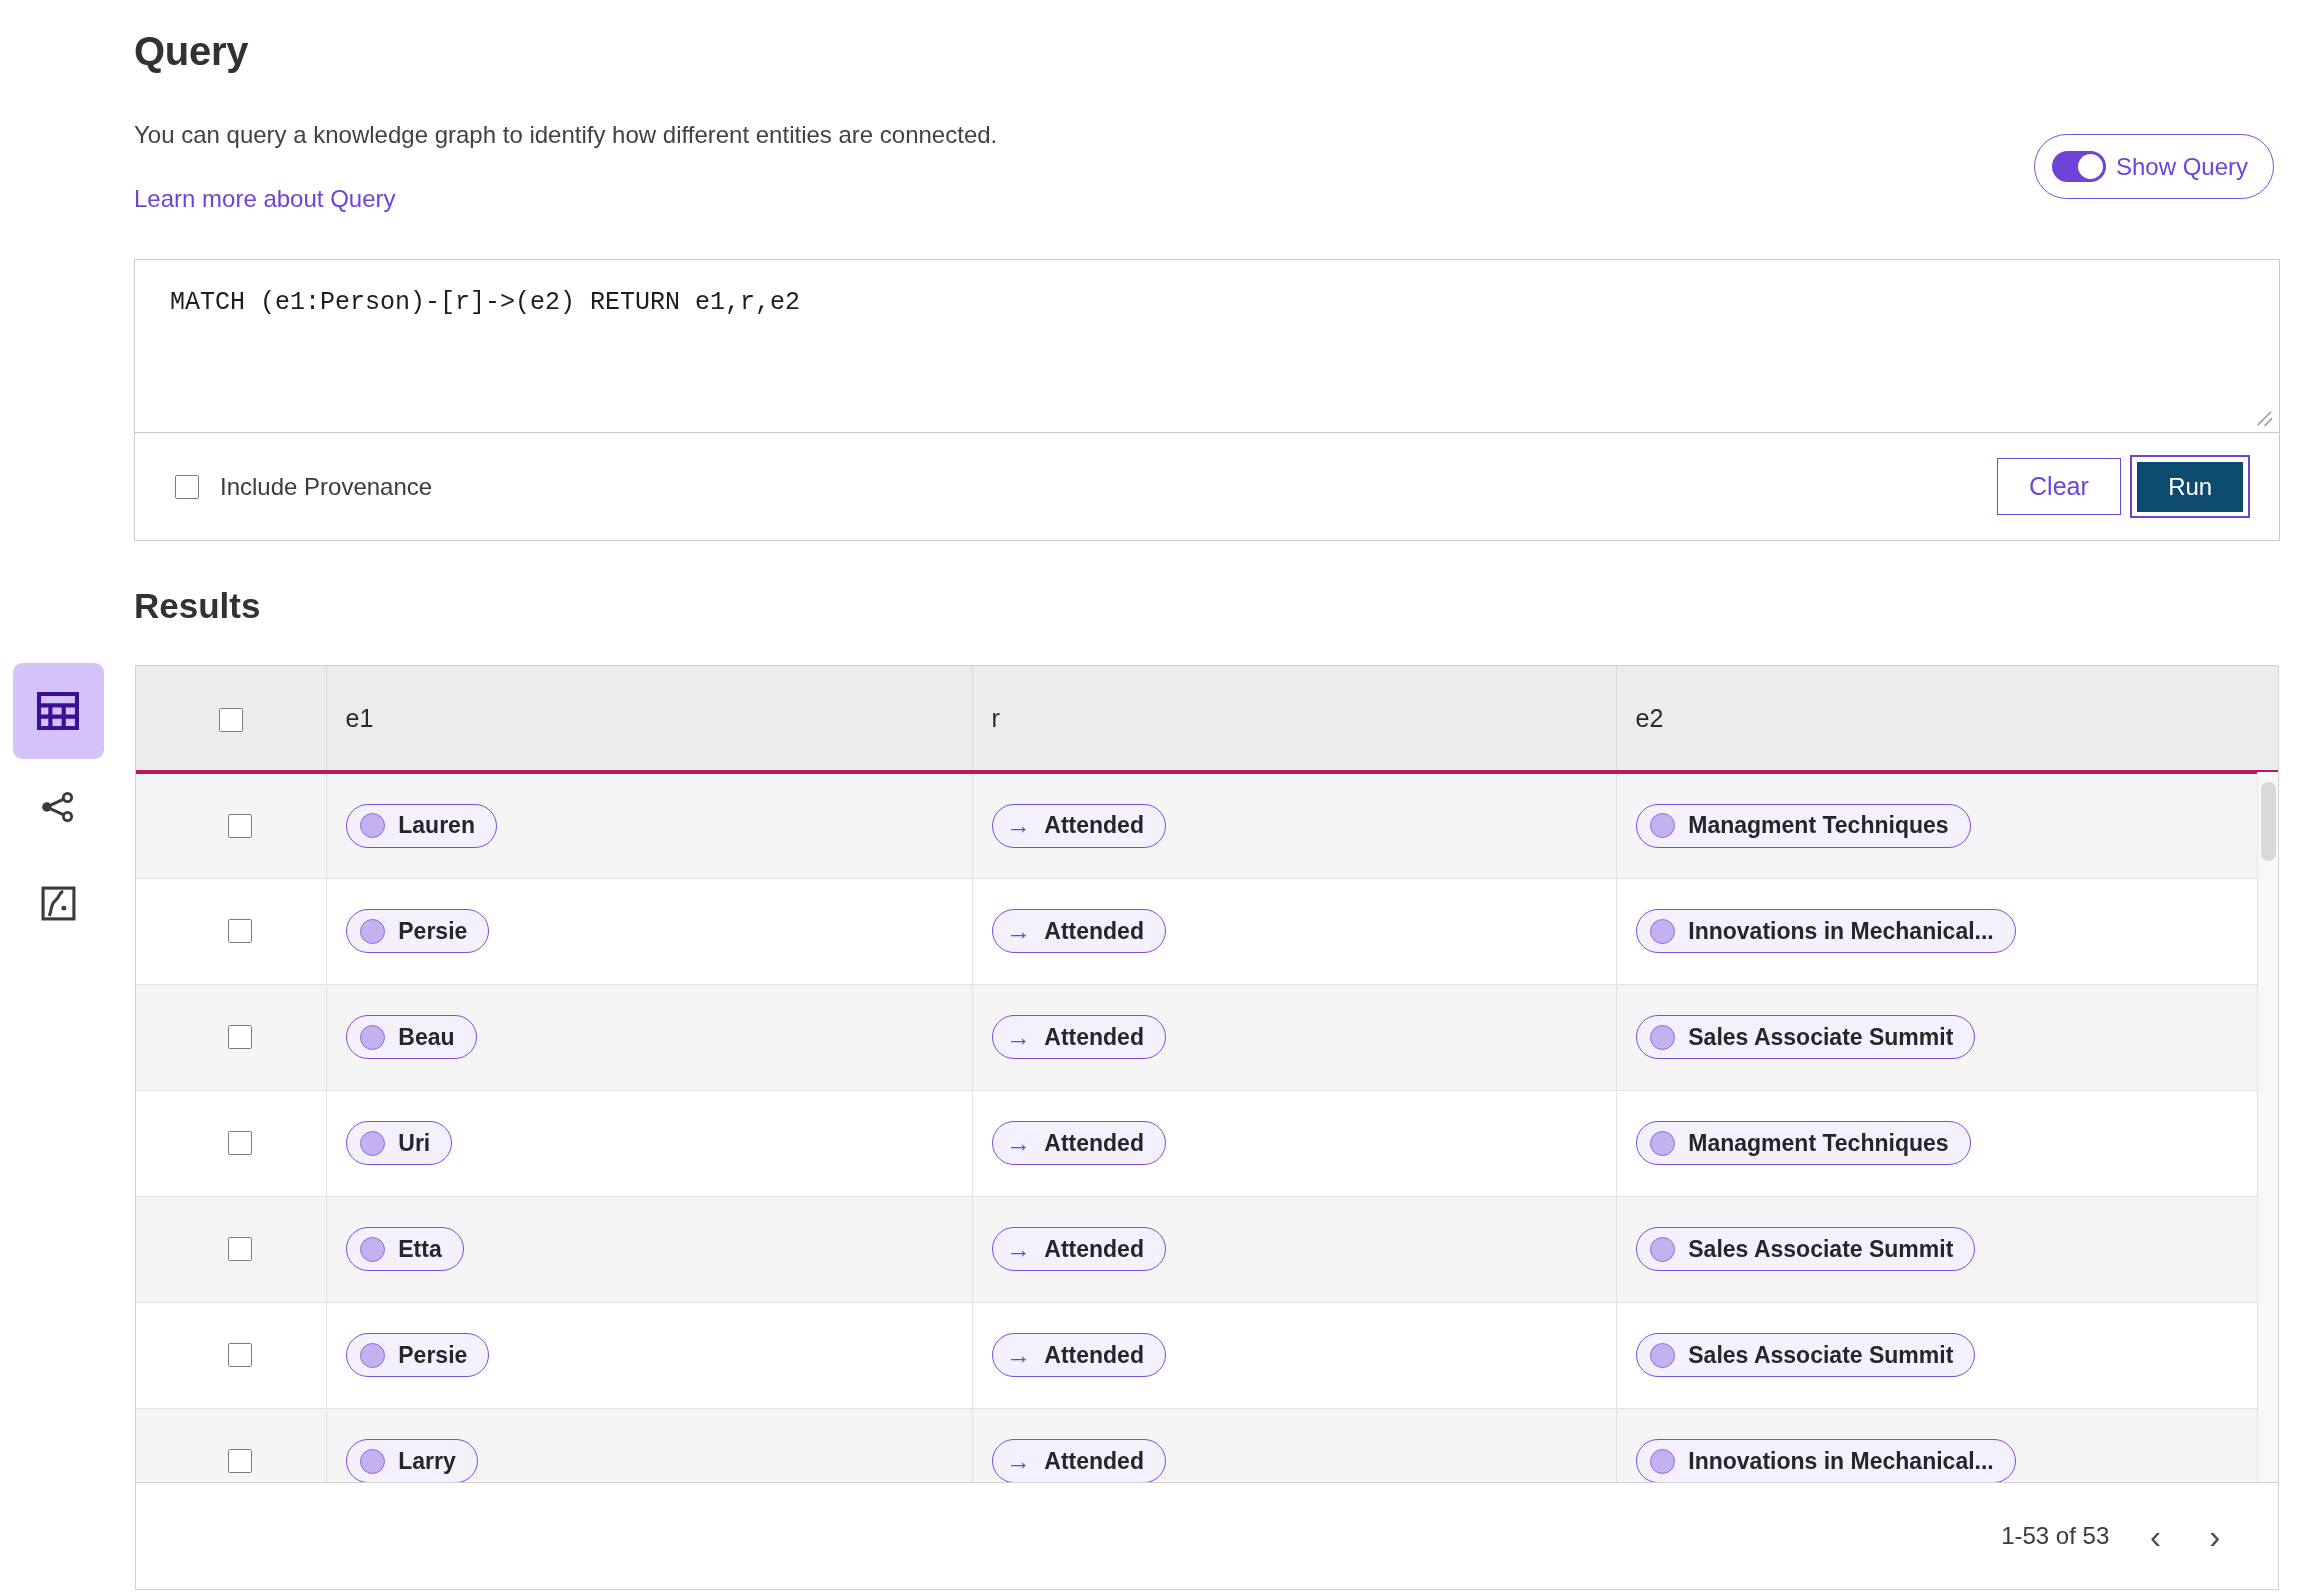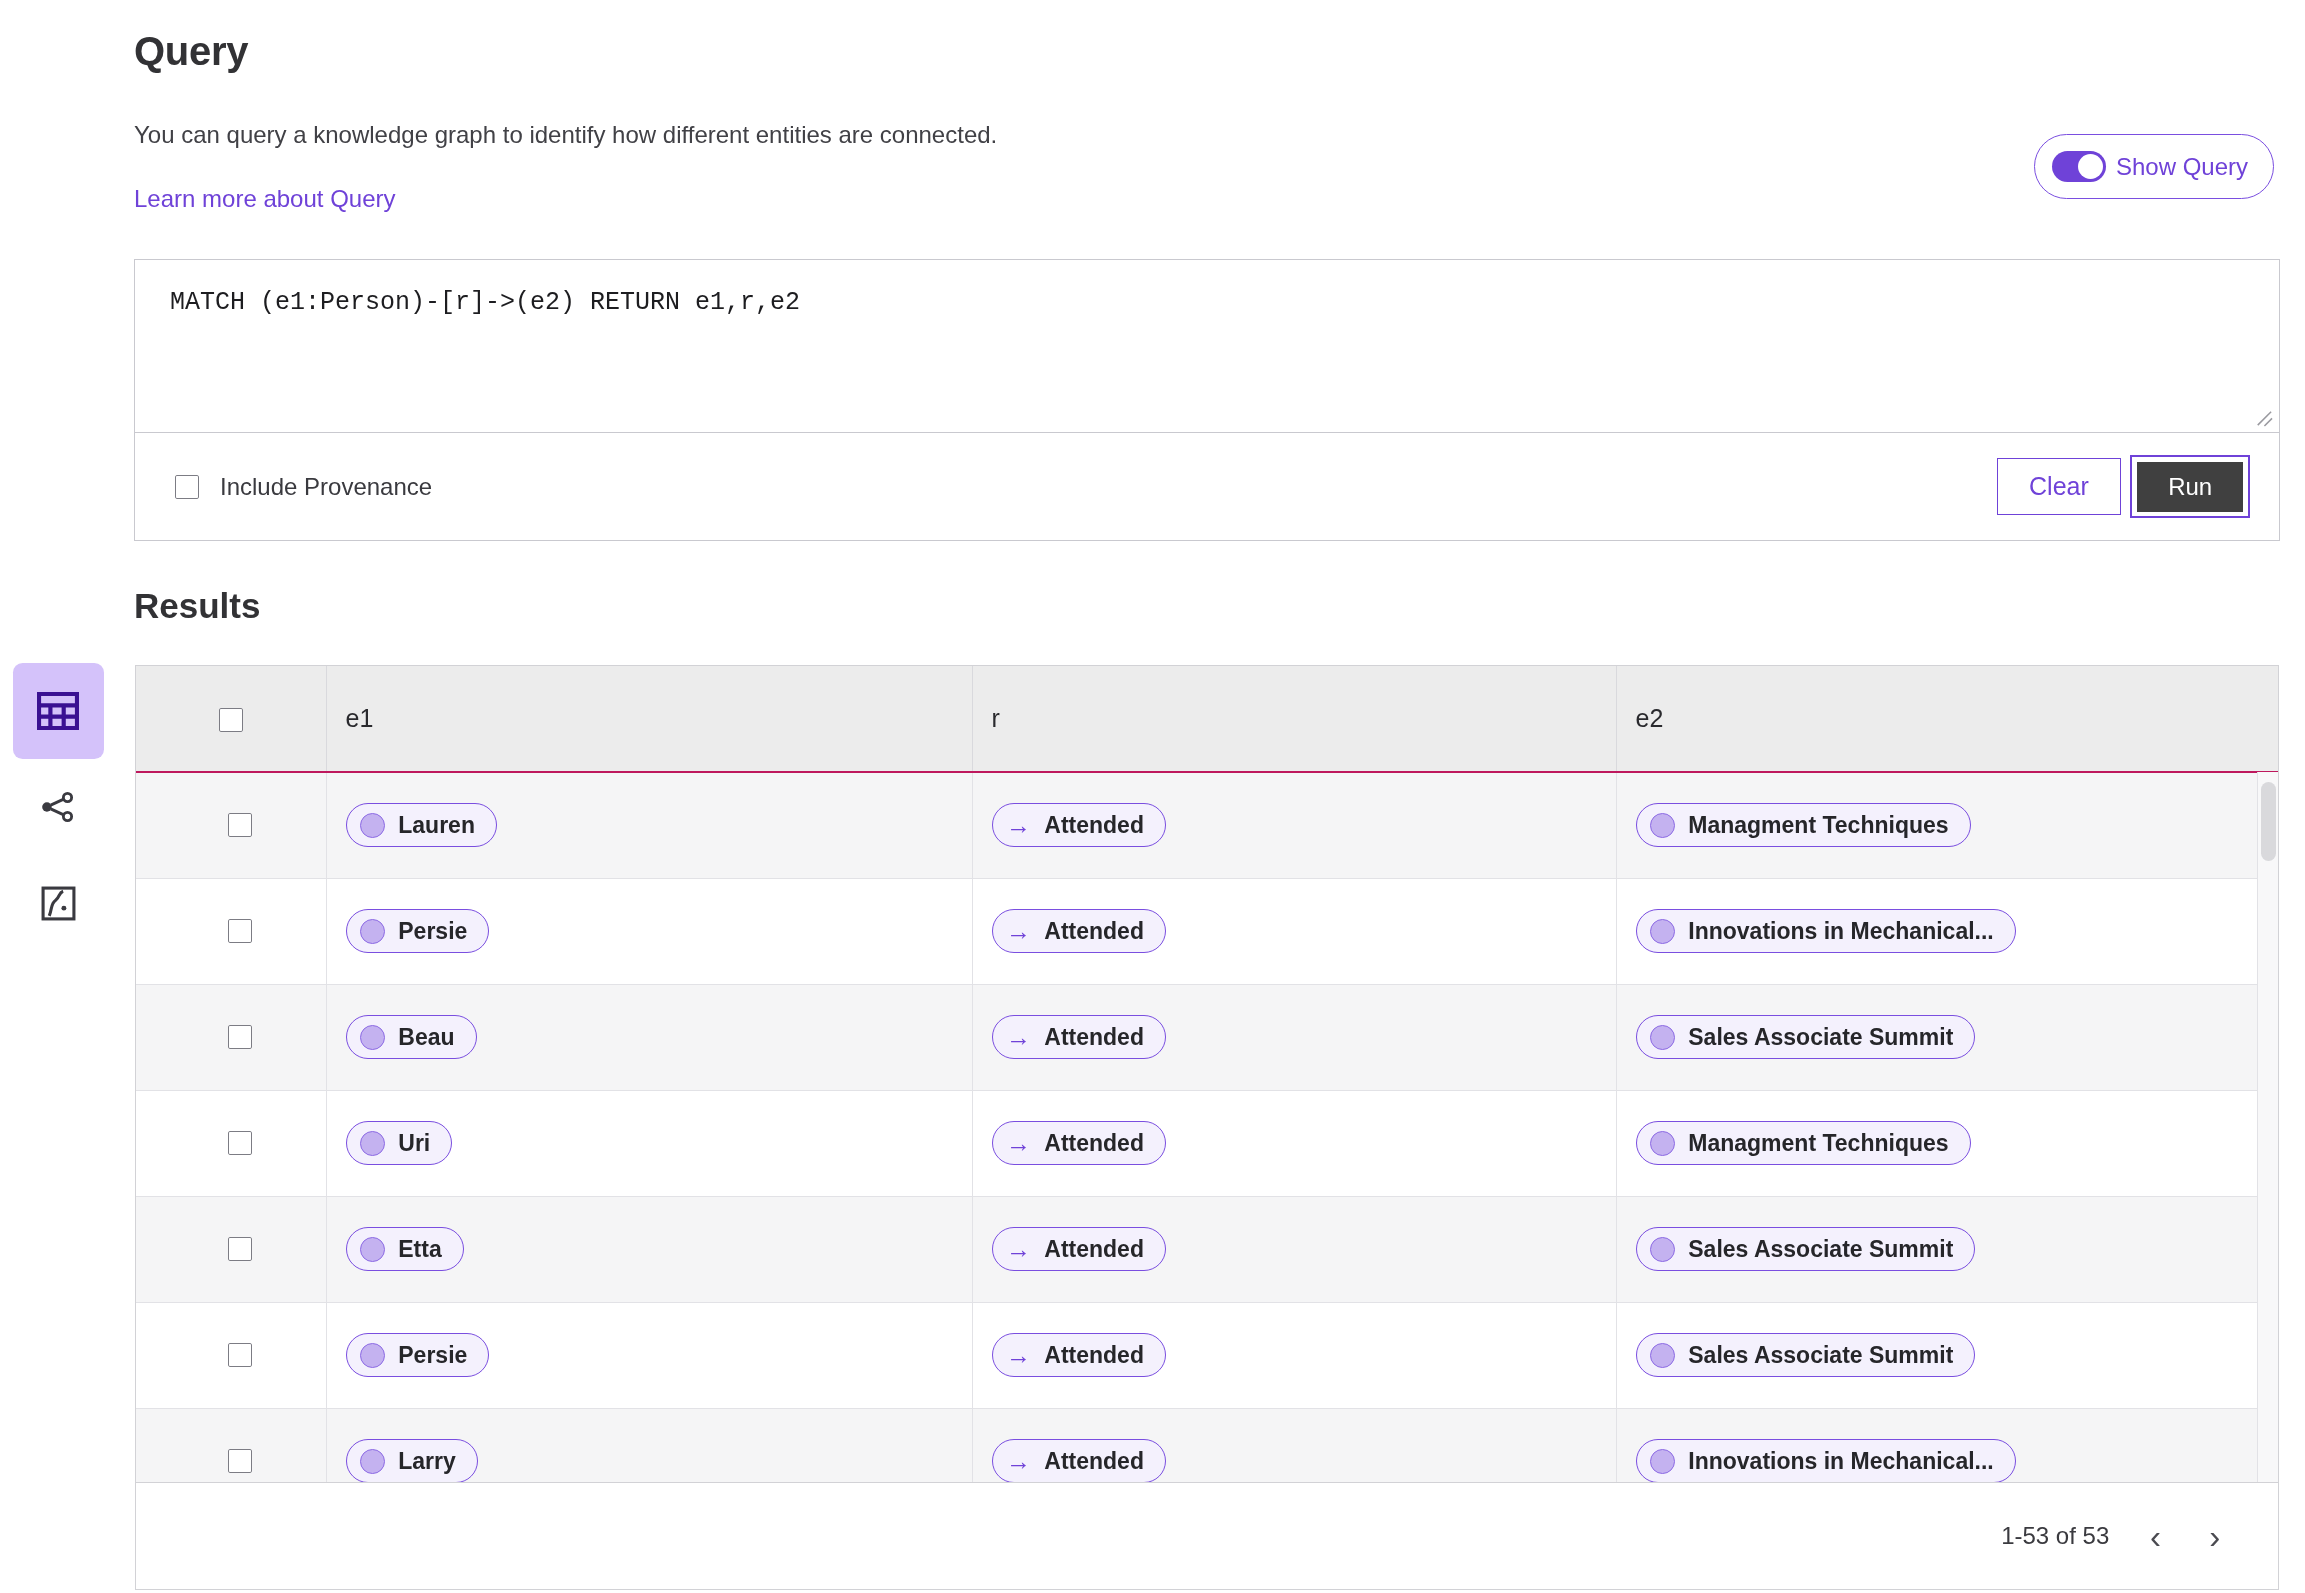--- a/index.html
+++ b/index.html
@@ -146,21 +146,21 @@
     font-family: "Liberation Sans", sans-serif;
     padding: 13.4px 31px;
     cursor: pointer;
   }
   #run-btn-focus {
     border: 2.9px solid #6f42d8;
     padding: 4.8px;
     background: #ffffff;
   }
   #run-btn {
-    background: #404040;
+    background: #0c4a6e;
     color: #ffffff;
     border: none;
     font-size: 24px;
     font-family: "Liberation Sans", sans-serif;
     padding: 11px 31px;
     cursor: pointer;
     display: block;
   }
 
   
@@ -198,21 +198,21 @@
   table.results col.c-e2 { width: 665px; }
 
   table.results thead th {
     background: #ececec;
     height: 106px;
     text-align: left;
     font-size: 25px;
     font-weight: normal;
     color: #2a2a2e;
     border-right: 1px solid #d9d9dd;
-    border-bottom: 2px solid #be185d;
+    border-bottom: 4px solid #be185d;
     padding: 0 0 0 19px;
     vertical-align: middle;
   }
   table.results thead th.th-check { text-align: center; padding: 0; }
   table.results thead th:last-child { border-right: none; }
 
   table.results tbody td {
     height: 106px;
     border-right: 1px solid #e2e2e6;
     border-bottom: 1px solid #e2e2e6;

